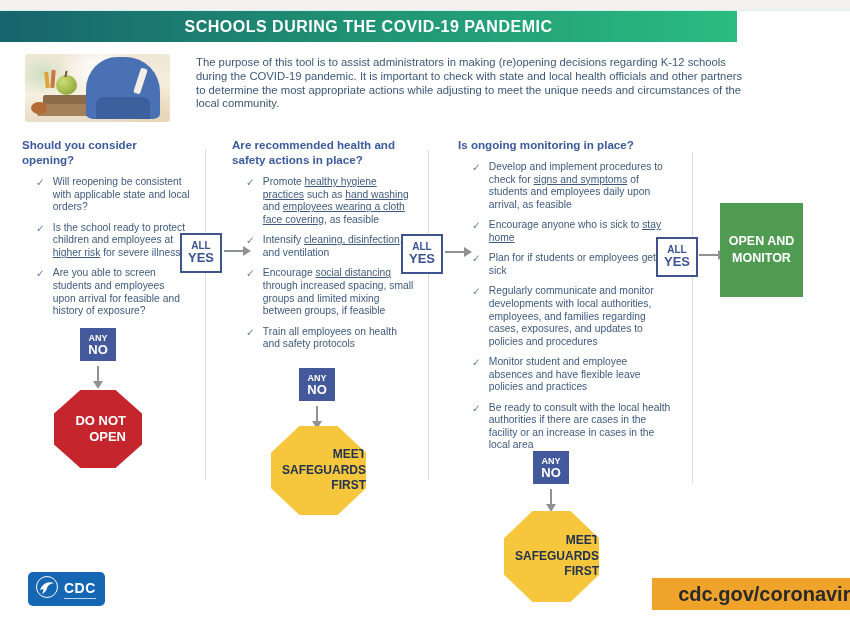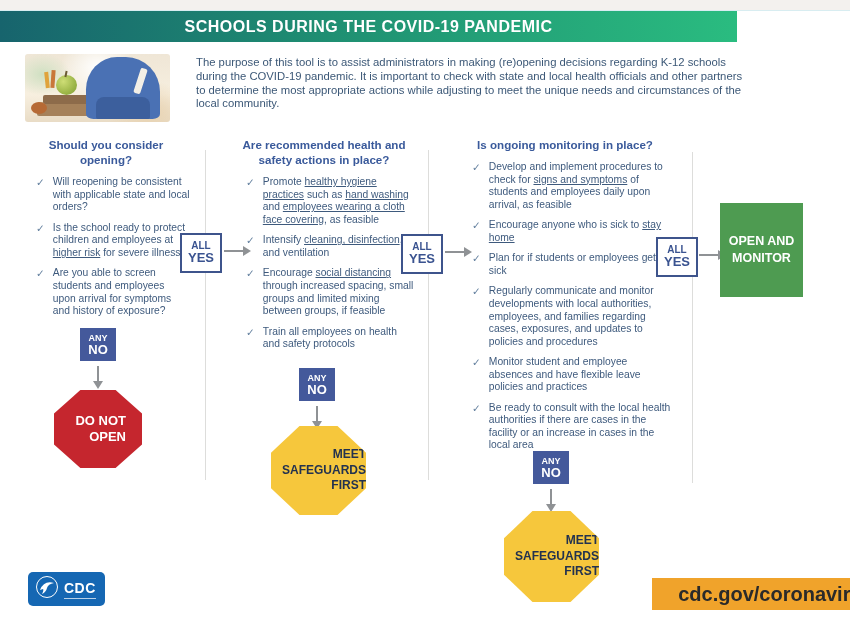--- a/index.html
+++ b/index.html
@@ -40,21 +40,21 @@
   .divider{position:absolute;width:1px;background:#dddddb;z-index:0;}
   #div1{left:205px;top:150px;height:330px;}
   #div2{left:428px;top:150px;height:330px;}
   #div3{left:692px;top:152px;height:331px;}
 
   
   .column{position:absolute;top:137px;z-index:1;}
   #col1{left:22px;width:168px;}
   #col2{left:232px;width:184px;}
   #col3{left:458px;width:214px;}
-  .question{margin:0 0 9px 0;font-size:11.6px;font-weight:bold;color:#3a5a9b;line-height:1.3;text-align:center;}
+  .question{margin:0 0 9px 0;font-size:11.6px;font-weight:bold;color:#3a5a9b;line-height:1.3;}
   .checklist{list-style:none;margin:0;padding:0 0 0 14px;}
   .checklist li{display:flex;gap:8px;margin-bottom:8px;font-size:10.3px;line-height:1.22;color:#3e5a7d;}
   .check{flex:0 0 auto;color:#64809f;font-size:10.5px;}
   .link{text-decoration:underline;cursor:pointer;}
 
   
   .allyes{position:absolute;width:38px;height:36px;background:#ffffff;border:2px solid var(--navy-border);
           display:flex;flex-direction:column;align-items:center;justify-content:center;
           color:#3a5390;font-weight:bold;line-height:1.05;z-index:2;}
   .allyes .l1{font-size:10px;}
@@ -139,21 +139,21 @@
         <li>
           <span class="check">✓</span>
           <span><span>Will reopening be consistent with applicable state and local orders?</span></span>
         </li>
         <li>
           <span class="check">✓</span>
           <span><span>Is the school ready to protect children and employees at </span><span class="link">higher risk</span><span> for severe illness?</span></span>
         </li>
         <li>
           <span class="check">✓</span>
-          <span><span>Are you able to screen students and employees upon arrival for symptoms and history of exposure?</span></span>
+          <span><span>Are you able to screen students and employees upon arrival for feasible and history of exposure?</span></span>
         </li>
       </ul>
   </div>
 
   <div class="column" id="col2">
     <h3 class="question">Are recommended health and safety actions in place?</h3>
     <ul class="checklist">
         <li>
           <span class="check">✓</span>
           <span><span>Promote </span><span class="link">healthy hygiene practices</span><span> such as </span><span class="link">hand washing</span><span> and </span><span class="link">employees wearing a cloth face covering</span><span>, as feasible</span></span>

